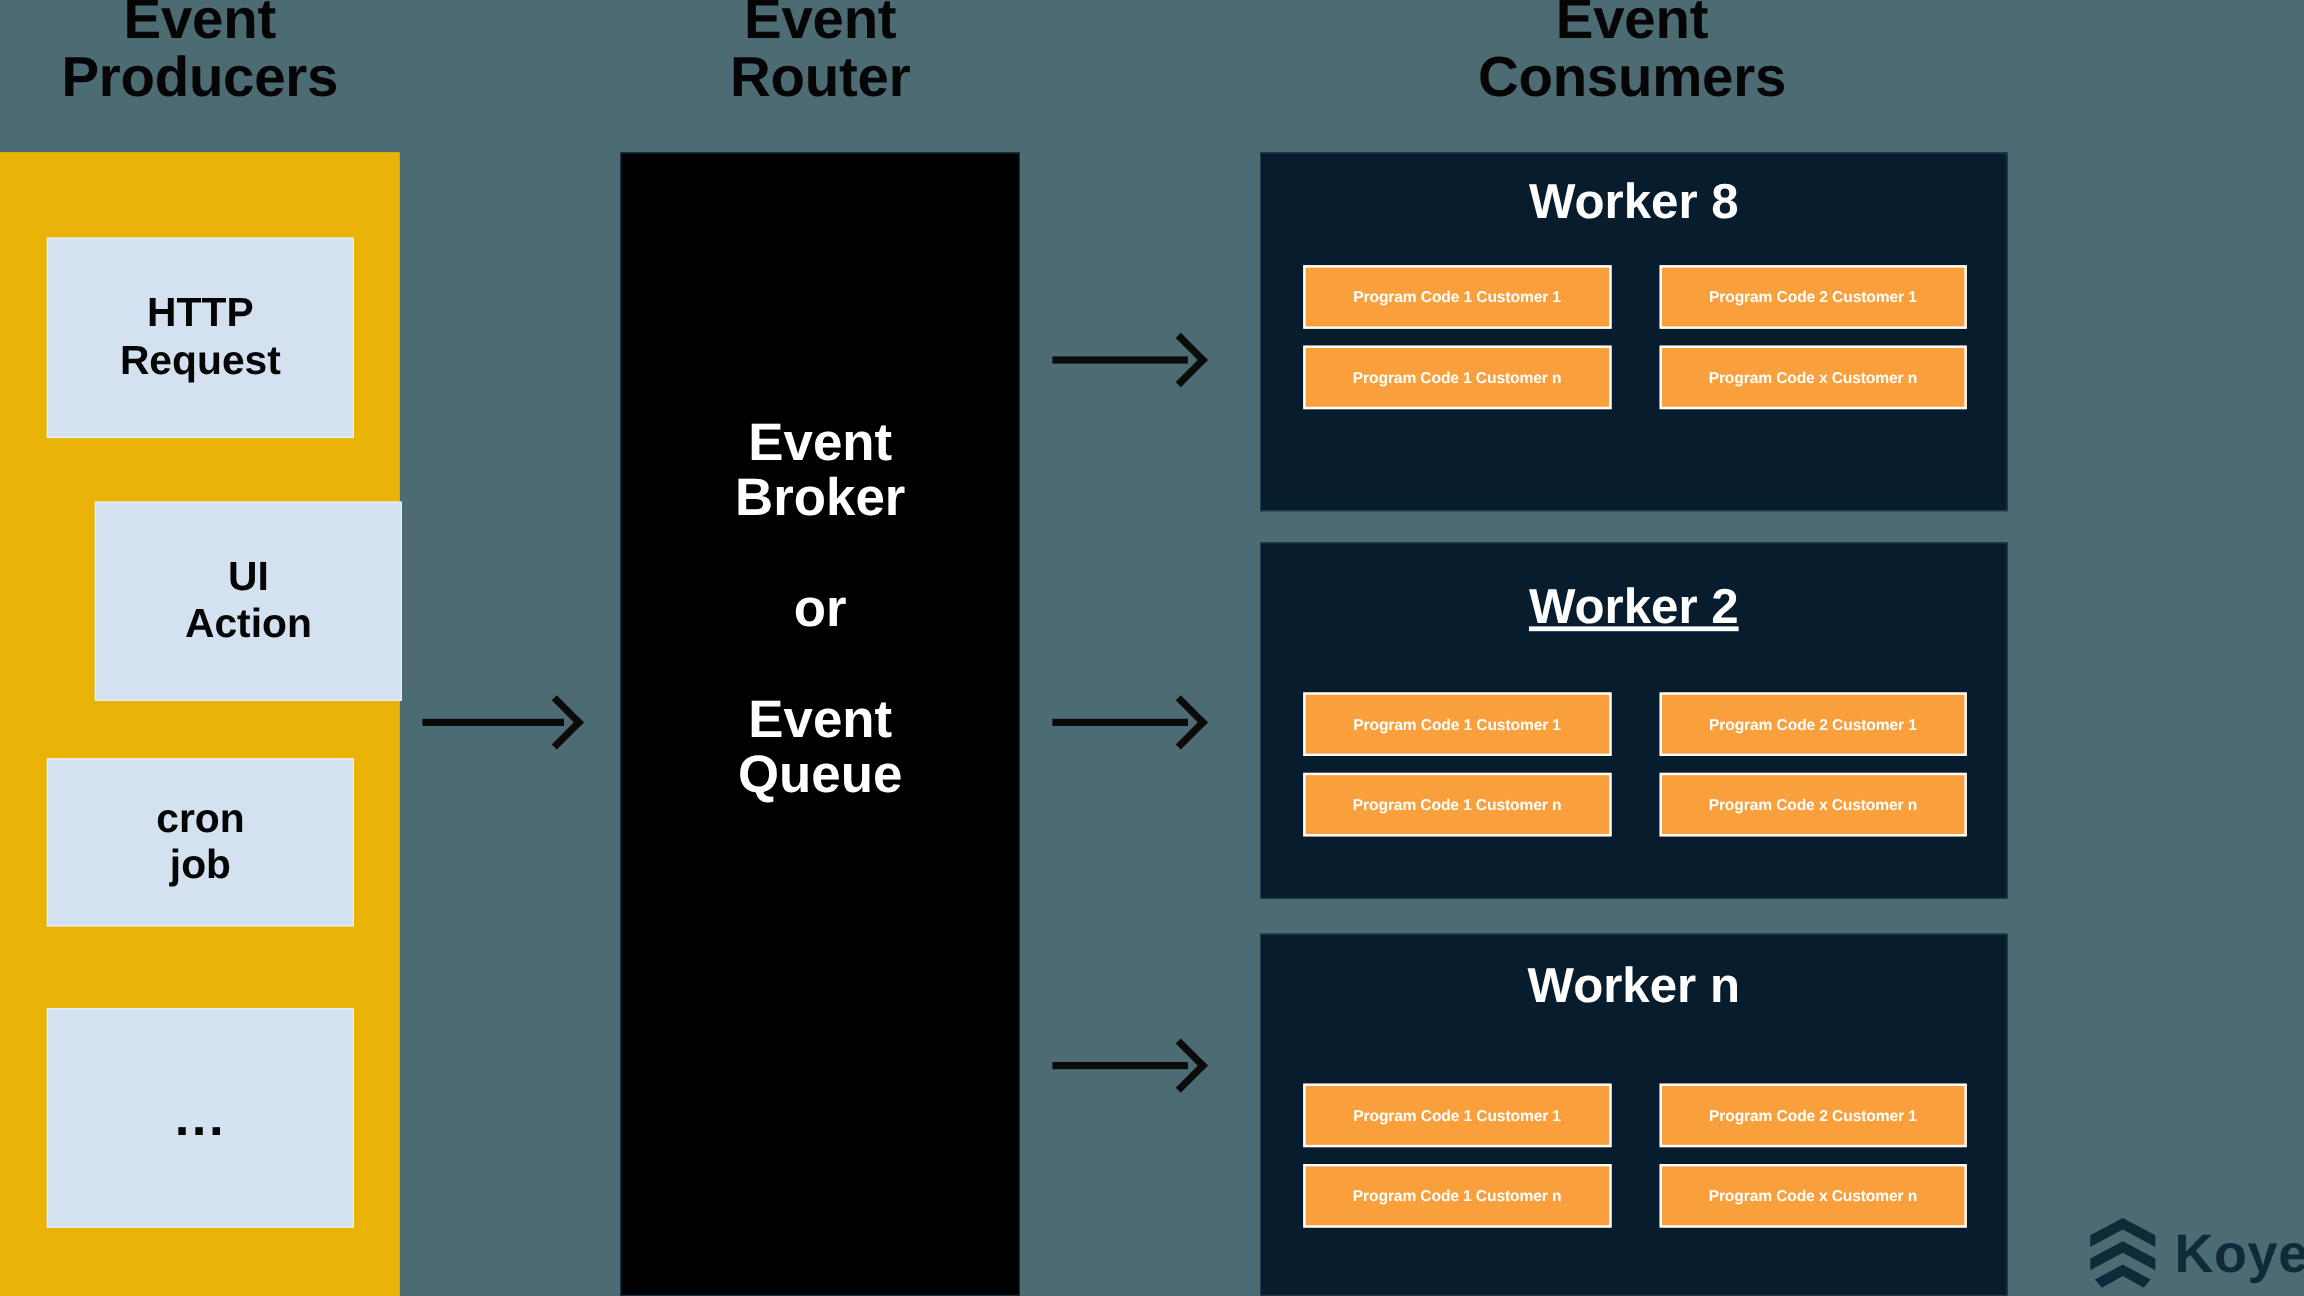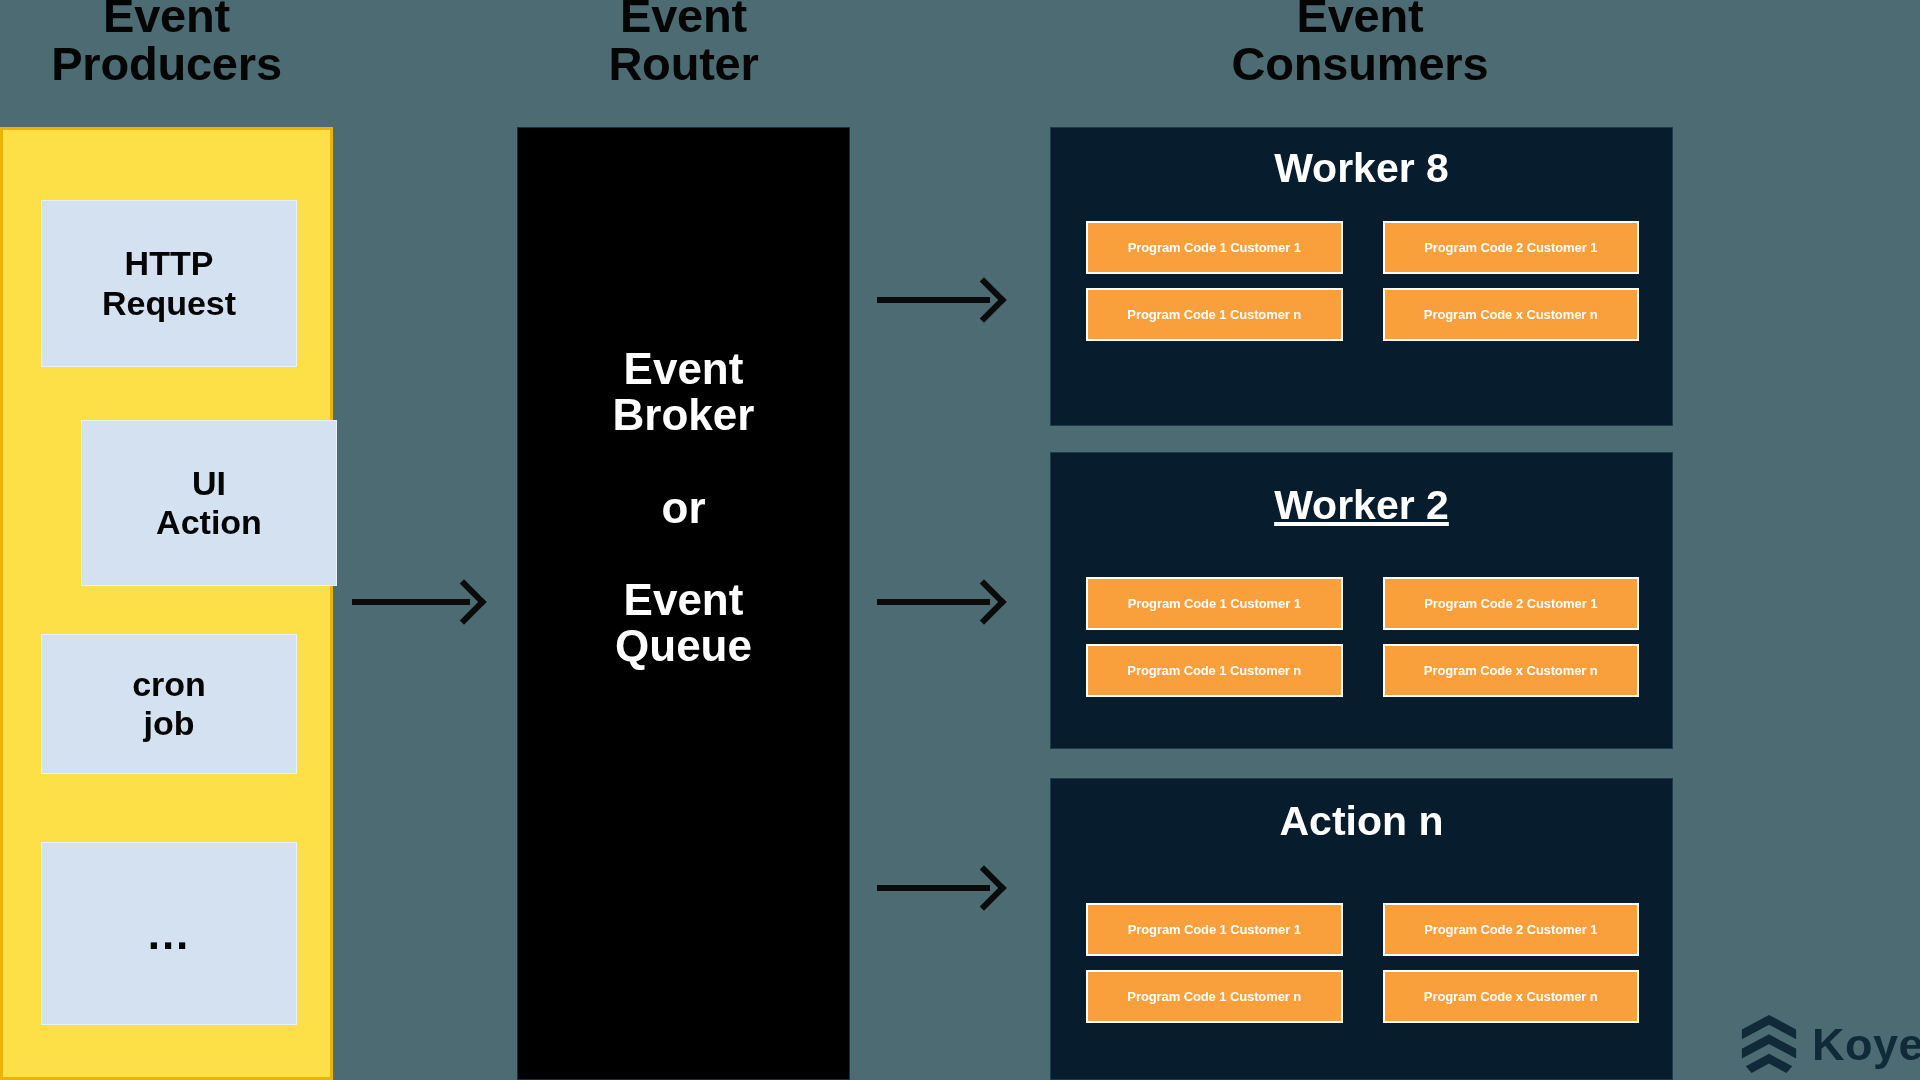--- a/index.html
+++ b/index.html
@@ -37,22 +37,22 @@
   #hdr-router    { left: 517px; width: 333px; }
   #hdr-consumers { left: 1050px; width: 620px; }
 
   
   #producers-panel {
     position: absolute;
     left: 0;
     top: 127px;
     width: 333px;
     height: 953px;
-    background: #fde047;
-    border: 3px solid #eab308;
+    background: #eab308;
+    border: 1px solid #eab308;
     box-sizing: border-box;
   }
   .producer-box {
     position: absolute;
     left: 38px;
     width: 256px;
     background: #D3E1F0;
     border: 1px solid #e8f0f8;
     box-sizing: border-box;
     display: flex;
@@ -264,21 +264,21 @@
     <div class="worker-title">Worker 2</div>
     <div class="code-grid">
       <div class="code-box">Program Code 1 Customer 1</div>
       <div class="code-box">Program Code 2 Customer 1</div>
       <div class="code-box">Program Code 1 Customer n</div>
       <div class="code-box">Program Code x Customer n</div>
     </div>
   </div>
 
   <div class="worker-panel" id="worker-n">
-    <div class="worker-title">Action n</div>
+    <div class="worker-title">Worker n</div>
     <div class="code-grid">
       <div class="code-box">Program Code 1 Customer 1</div>
       <div class="code-box">Program Code 2 Customer 1</div>
       <div class="code-box">Program Code 1 Customer n</div>
       <div class="code-box">Program Code x Customer n</div>
     </div>
   </div>
 
   <div id="koyeb-logo">
     <svg id="koyeb-mark" width="62" height="62" viewBox="0 0 64 64">

